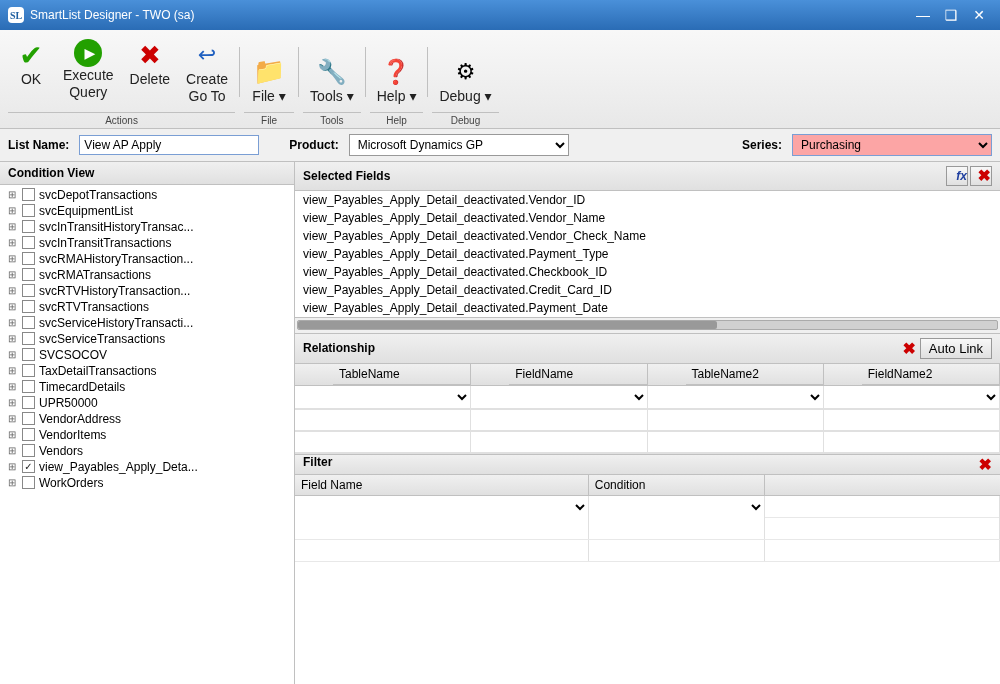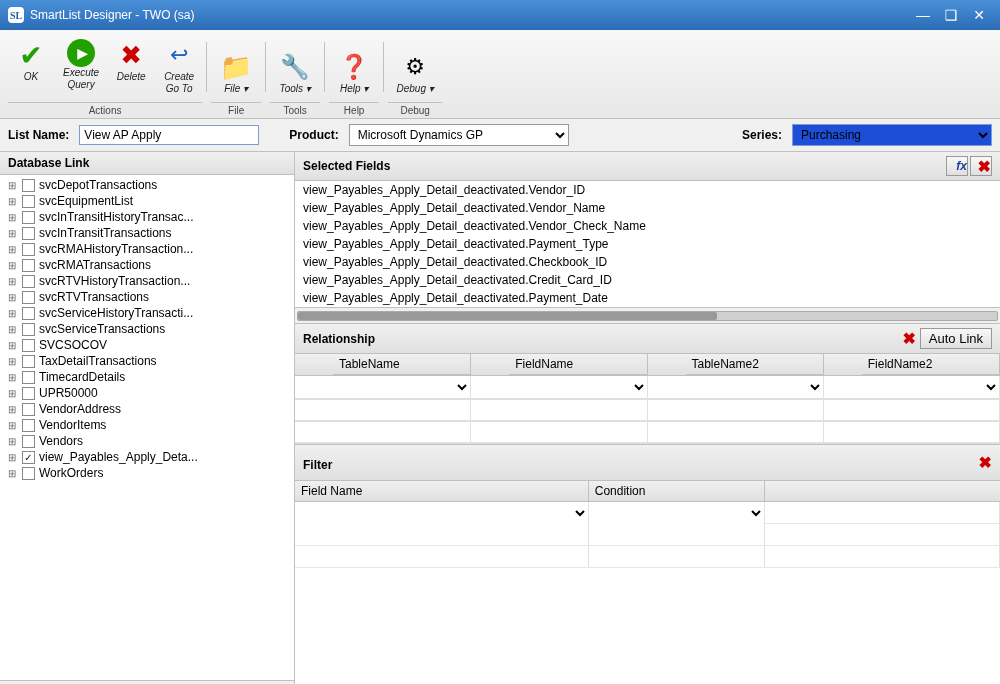--- a/index.html
+++ b/index.html
@@ -57,21 +57,21 @@
       flex-direction: column;
       align-items: center;
       padding: 4px 6px;
       cursor: pointer;
       border: 1px solid transparent;
       border-radius: 2px;
       min-width: 44px;
       background: transparent;
     }
     .toolbar-btn-icon { width: 32px; height: 32px; display: flex; align-items: center; justify-content: center; font-size: 22px; }
-    .toolbar-btn-label { font-size: 10px; color: #222; text-align: center; line-height: 1.2; font-style: italic; }
+    .toolbar-btn-label { font-size: 14px; color: #222; text-align: center; line-height: 1.2; }
     
     
     .icon-ok { color: #22a000; font-size: 28px; }
     
     .icon-execute { color: #22a000; font-size: 24px; }
 
     
     .listname-row {
       background: #f0f0f0;
       border-bottom: 1px solid #c0c0c0;
@@ -93,21 +93,21 @@
     .product-select {
       border: 1px solid #999;
       background: white;
       padding: 2px 4px;
       font-size: 12px;
       width: 220px;
     }
     .series-label { font-weight: bold; font-size: 12px; margin-left: auto; }
     .series-select {
       border: 1px solid #7a9ed4;
-      background: #1d4ed8;
+      background: #fca5a5;
       padding: 2px 4px;
       font-size: 12px;
       width: 200px;
     }
 
     
     .main-area {
       display: flex;
       height: calc(684px - 30px - 74px - 36px);
       background: white;
@@ -265,23 +265,23 @@
       padding: 2px 2px;
       cursor: pointer;
       height: 22px;
     }
 
     
     .filter-section { flex: 1; display: flex; flex-direction: column; }
     .filter-header {
       background: linear-gradient(to bottom, #f0f0f0, #e0e0e0);
       border-bottom: 1px solid #c0c0c0;
-      padding: 8px 8px;
-      display: flex;
-      align-items: flex-end;
+      padding: 0 8px;
+      display: flex;
+      align-items: flex-start;
       justify-content: space-between;
     }
     .filter-title { font-weight: bold; font-size: 12px; }
     .filter-grid-header {
       display: grid;
       grid-template-columns: 1fr 0.6fr 0.8fr;
       background: linear-gradient(to bottom, #f0f0f0, #e0e0e0);
       border-bottom: 1px solid #c0c0c0;
     }
     .filter-col-header {
@@ -432,21 +432,21 @@
   <span class="series-label">Series:</span>
   <select class="series-select">
     <option>Purchasing</option>
   </select>
 </div>
 
 <div class="main-area">
 
   <div class="left-panel">
     <div class="panel-header">
-      <span>Database Link</span>
+      <span>Condition View</span>
     </div>
     <div class="tree-view">
 
     <div class="tree-item">
       <span class="tree-expand">⊞</span>
       <span class="tree-checkbox "></span>
       <span class="tree-label">svcDepotTransactions</span>
     </div>
         <div class="tree-item">
       <span class="tree-expand">⊞</span>

